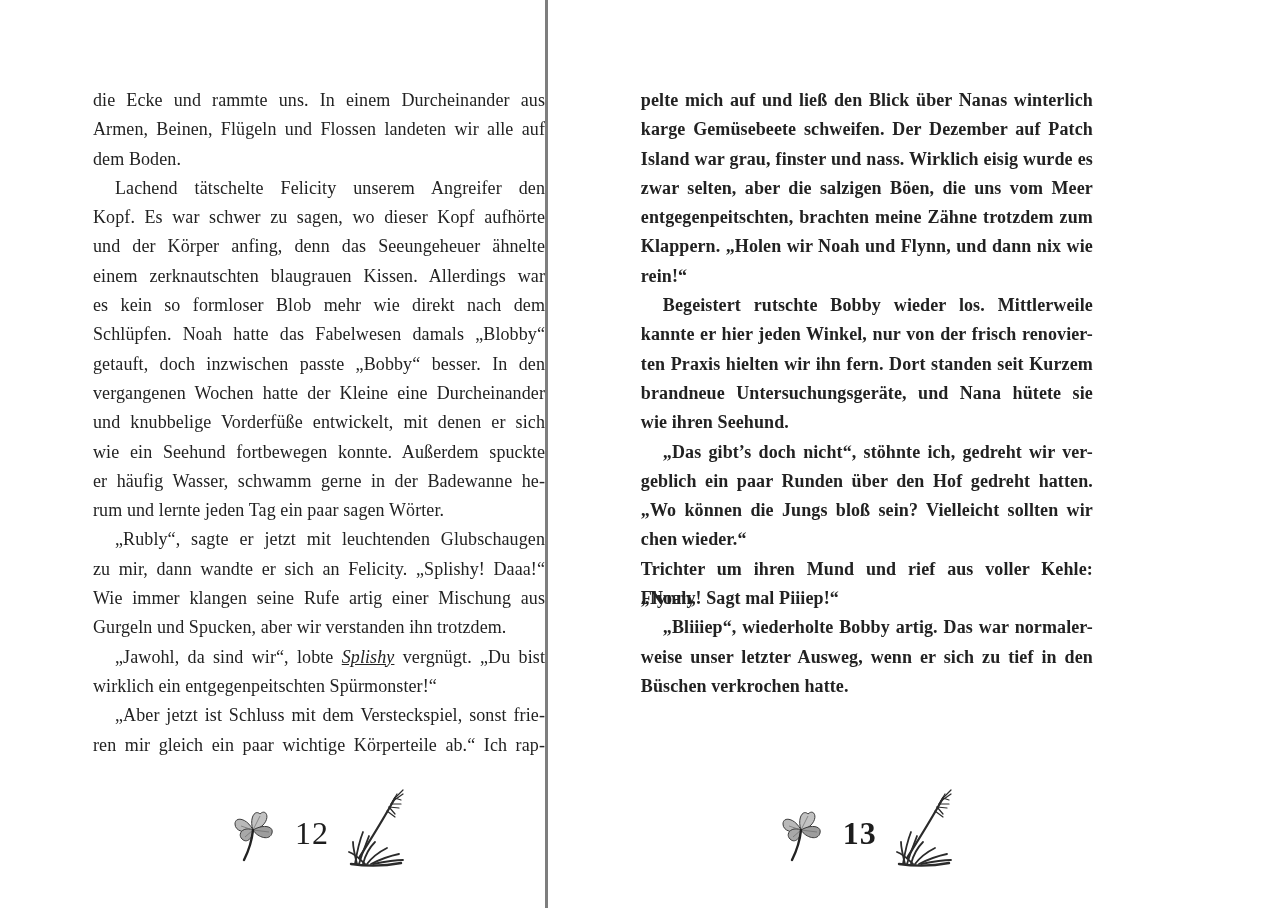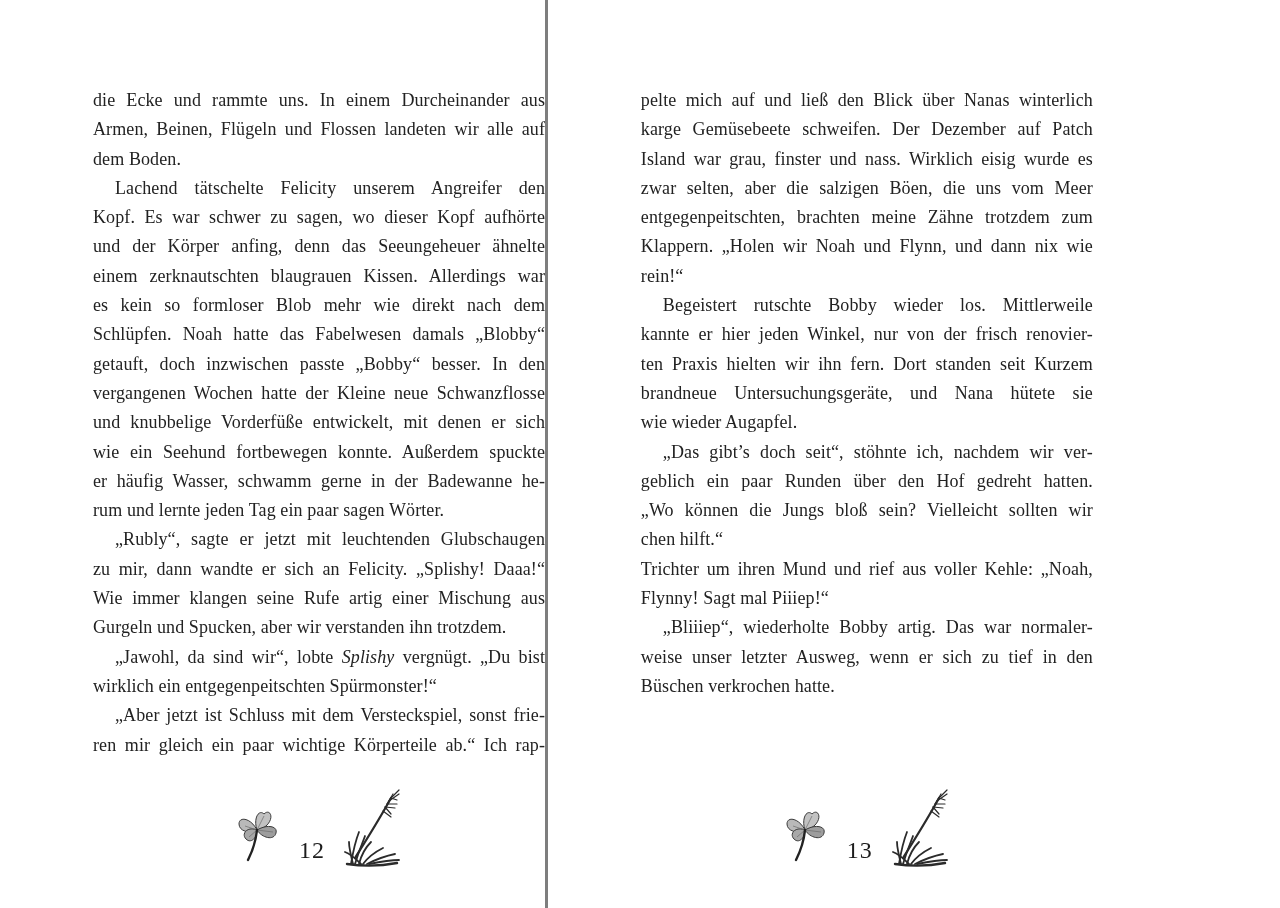--- a/index.html
+++ b/index.html
@@ -1,21 +1,21 @@
 <!DOCTYPE html>
 <html lang="de"><head>
 <meta charset="utf-8">
 <style>
   * { margin: 0; padding: 0; box-sizing: border-box; }
   html, body { width: 1280px; height: 908px; background: #ffffff; overflow: hidden; }
   body { font-family: "Liberation Serif", "DejaVu Serif", serif; color: #222222; }
 
   .spread { display: flex; width: 1094px; height: 908px; background: #ffffff; }
   .page { position: relative; width: 638px; height: 908px; background: #ffffff; }
-  .page.right { width: 639px; }
+  .page.right { width: 639px; font-weight: bold; }
   .divider { width: 3px; height: 908px; background: #7e7e7e; }
 
   .text-block {
     position: absolute;
     top: 86px;
     left: 93px;
     width: 452px;
   }
   .line {
     font-size: 18px;
@@ -23,39 +23,39 @@
     letter-spacing: 0.1px;
     color: #222222;
     text-align: justify;
     text-align-last: justify;
     white-space: normal;
     height: 29.3px;
     overflow: visible;
   }
   .line.indent { text-indent: 22px; }
   .line.lastline { text-align-last: left; }
-  .line i { font-style: italic; }
+  .line i { font-style: italic; text-decoration: underline; }
 
   .footer {
     position: absolute;
     top: 778px;
     left: 93px;
     width: 452px;
     height: 90px;
     display: flex;
     align-items: flex-end;
     justify-content: center;
     gap: 16px;
   }
   .clover-wrap { width: 50px; height: 58px; margin-bottom: 4px; }
   .grass-wrap { width: 64px; height: 82px; }
   .pagenum {
-    font-size: 24px;
+    font-size: 32px;
     color: #1d1d1d;
-    margin-bottom: 4px;
+    margin-bottom: 16px;
     letter-spacing: 1px;
   }
 </style>
 </head>
 <body>
 
 <div class="spread">
 
   <section class="page left">
     <div class="text-block">
@@ -65,21 +65,21 @@
           <div class="line lastline">dem Boden.</div>
         </div>
         <div>
           <div class="line indent">Lachend tätschelte Felicity unserem Angreifer den</div>
           <div class="line">Kopf. Es war schwer zu sagen, wo dieser Kopf aufhörte</div>
           <div class="line">und der Körper anfing, denn das Seeungeheuer ähnelte</div>
           <div class="line">einem zerknautschten blaugrauen Kissen. Allerdings war</div>
           <div class="line">es kein so formloser Blob mehr wie direkt nach dem</div>
           <div class="line">Schlüpfen. Noah hatte das Fabelwesen damals „Blobby“</div>
           <div class="line">getauft, doch inzwischen passte „Bobby“ besser. In den</div>
-          <div class="line">vergangenen Wochen hatte der Kleine neue Schwanzflosse</div>
+          <div class="line">vergangenen Wochen hatte der Kleine eine Durcheinander</div>
           <div class="line">und knubbelige Vorderfüße entwickelt, mit denen er sich</div>
           <div class="line">wie ein Seehund fortbewegen konnte. Außerdem spuckte</div>
           <div class="line">er häufig Wasser, schwamm gerne in der Badewanne he-</div>
           <div class="line lastline">rum und lernte jeden Tag ein paar sagen Wörter.</div>
         </div>
         <div>
           <div class="line indent">„Rubly“, sagte er jetzt mit leuchtenden Glubschaugen</div>
           <div class="line">zu mir, dann wandte er sich an Felicity. „Splishy! Daaa!“</div>
           <div class="line">Wie immer klangen seine Rufe artig einer Mischung aus</div>
           <div class="line lastline">Gurgeln und Spucken, aber wir verstanden ihn trotzdem.</div>
@@ -154,27 +154,27 @@
           <div class="line">zwar selten, aber die salzigen Böen, die uns vom Meer</div>
           <div class="line">entgegenpeitschten, brachten meine Zähne trotzdem zum</div>
           <div class="line">Klappern. „Holen wir Noah und Flynn, und dann nix wie</div>
           <div class="line lastline">rein!“</div>
         </div>
         <div>
           <div class="line indent">Begeistert rutschte Bobby wieder los. Mittlerweile</div>
           <div class="line">kannte er hier jeden Winkel, nur von der frisch renovier-</div>
           <div class="line">ten Praxis hielten wir ihn fern. Dort standen seit Kurzem</div>
           <div class="line">brandneue Untersuchungsgeräte, und Nana hütete sie</div>
-          <div class="line lastline">wie wieder Augapfel.</div>
-        </div>
-        <div>
-          <div class="line indent">„Das gibt’s doch seit“, stöhnte ich, nachdem wir ver-</div>
+          <div class="line lastline">wie ihren Seehund.</div>
+        </div>
+        <div>
+          <div class="line indent">„Das gibt’s doch nicht“, stöhnte ich, gedreht wir ver-</div>
           <div class="line">geblich ein paar Runden über den Hof gedreht hatten.</div>
           <div class="line">„Wo können die Jungs bloß sein? Vielleicht sollten wir</div>
-          <div class="line lastline">chen hilft.“</div>
+          <div class="line lastline">chen wieder.“</div>
         </div>
         <div>
           <div class="line">Trichter um ihren Mund und rief aus voller Kehle: „Noah,</div>
           <div class="line lastline">Flynny! Sagt mal Piiiep!“</div>
         </div>
         <div>
           <div class="line indent">„Bliiiep“, wiederholte Bobby artig. Das war normaler-</div>
           <div class="line">weise unser letzter Ausweg, wenn er sich zu tief in den</div>
           <div class="line lastline">Büschen verkrochen hatte.</div>
         </div>

